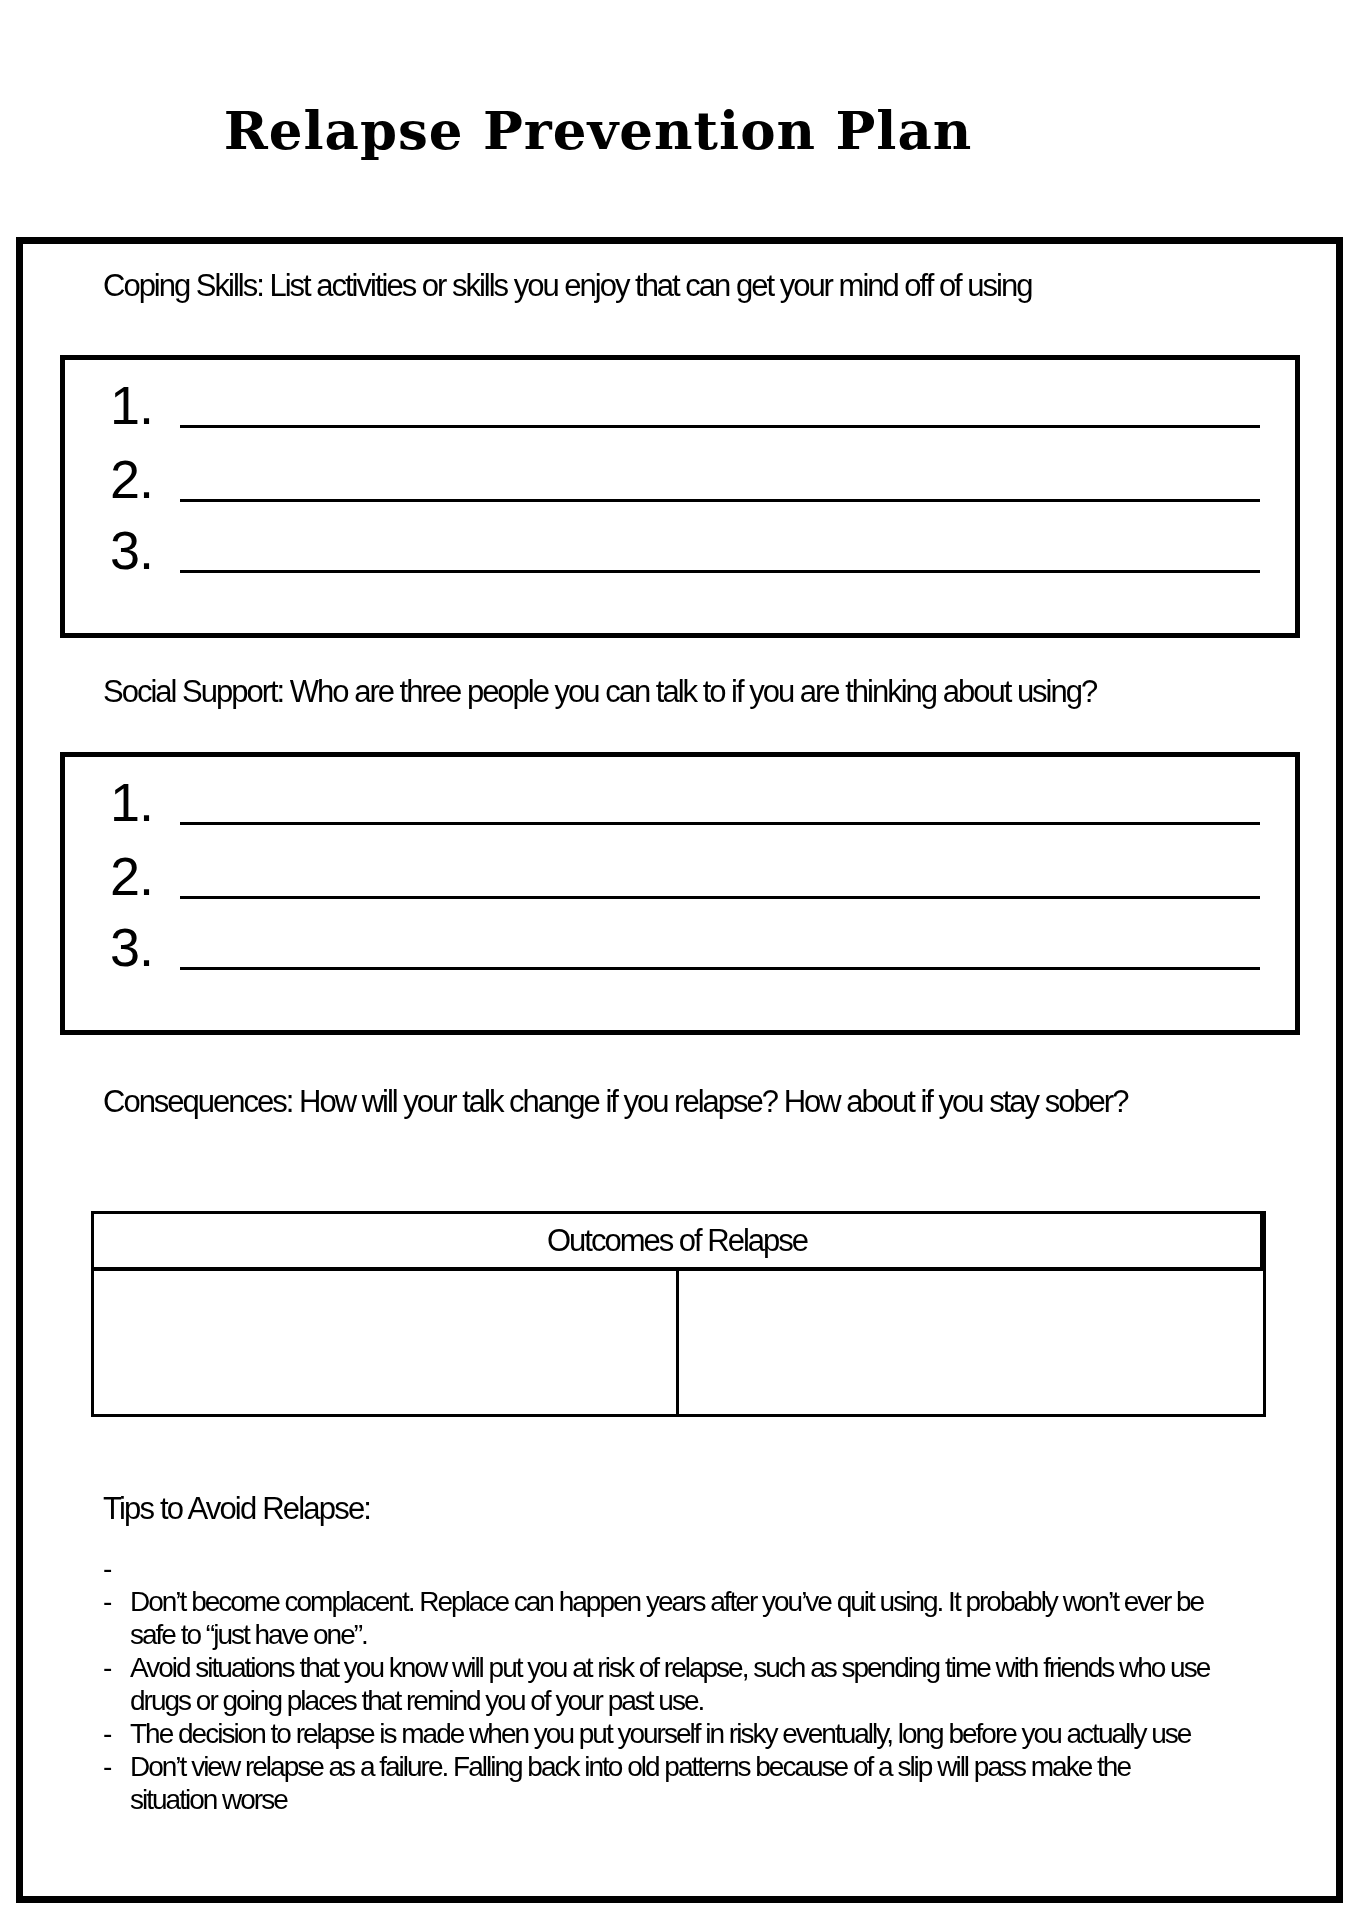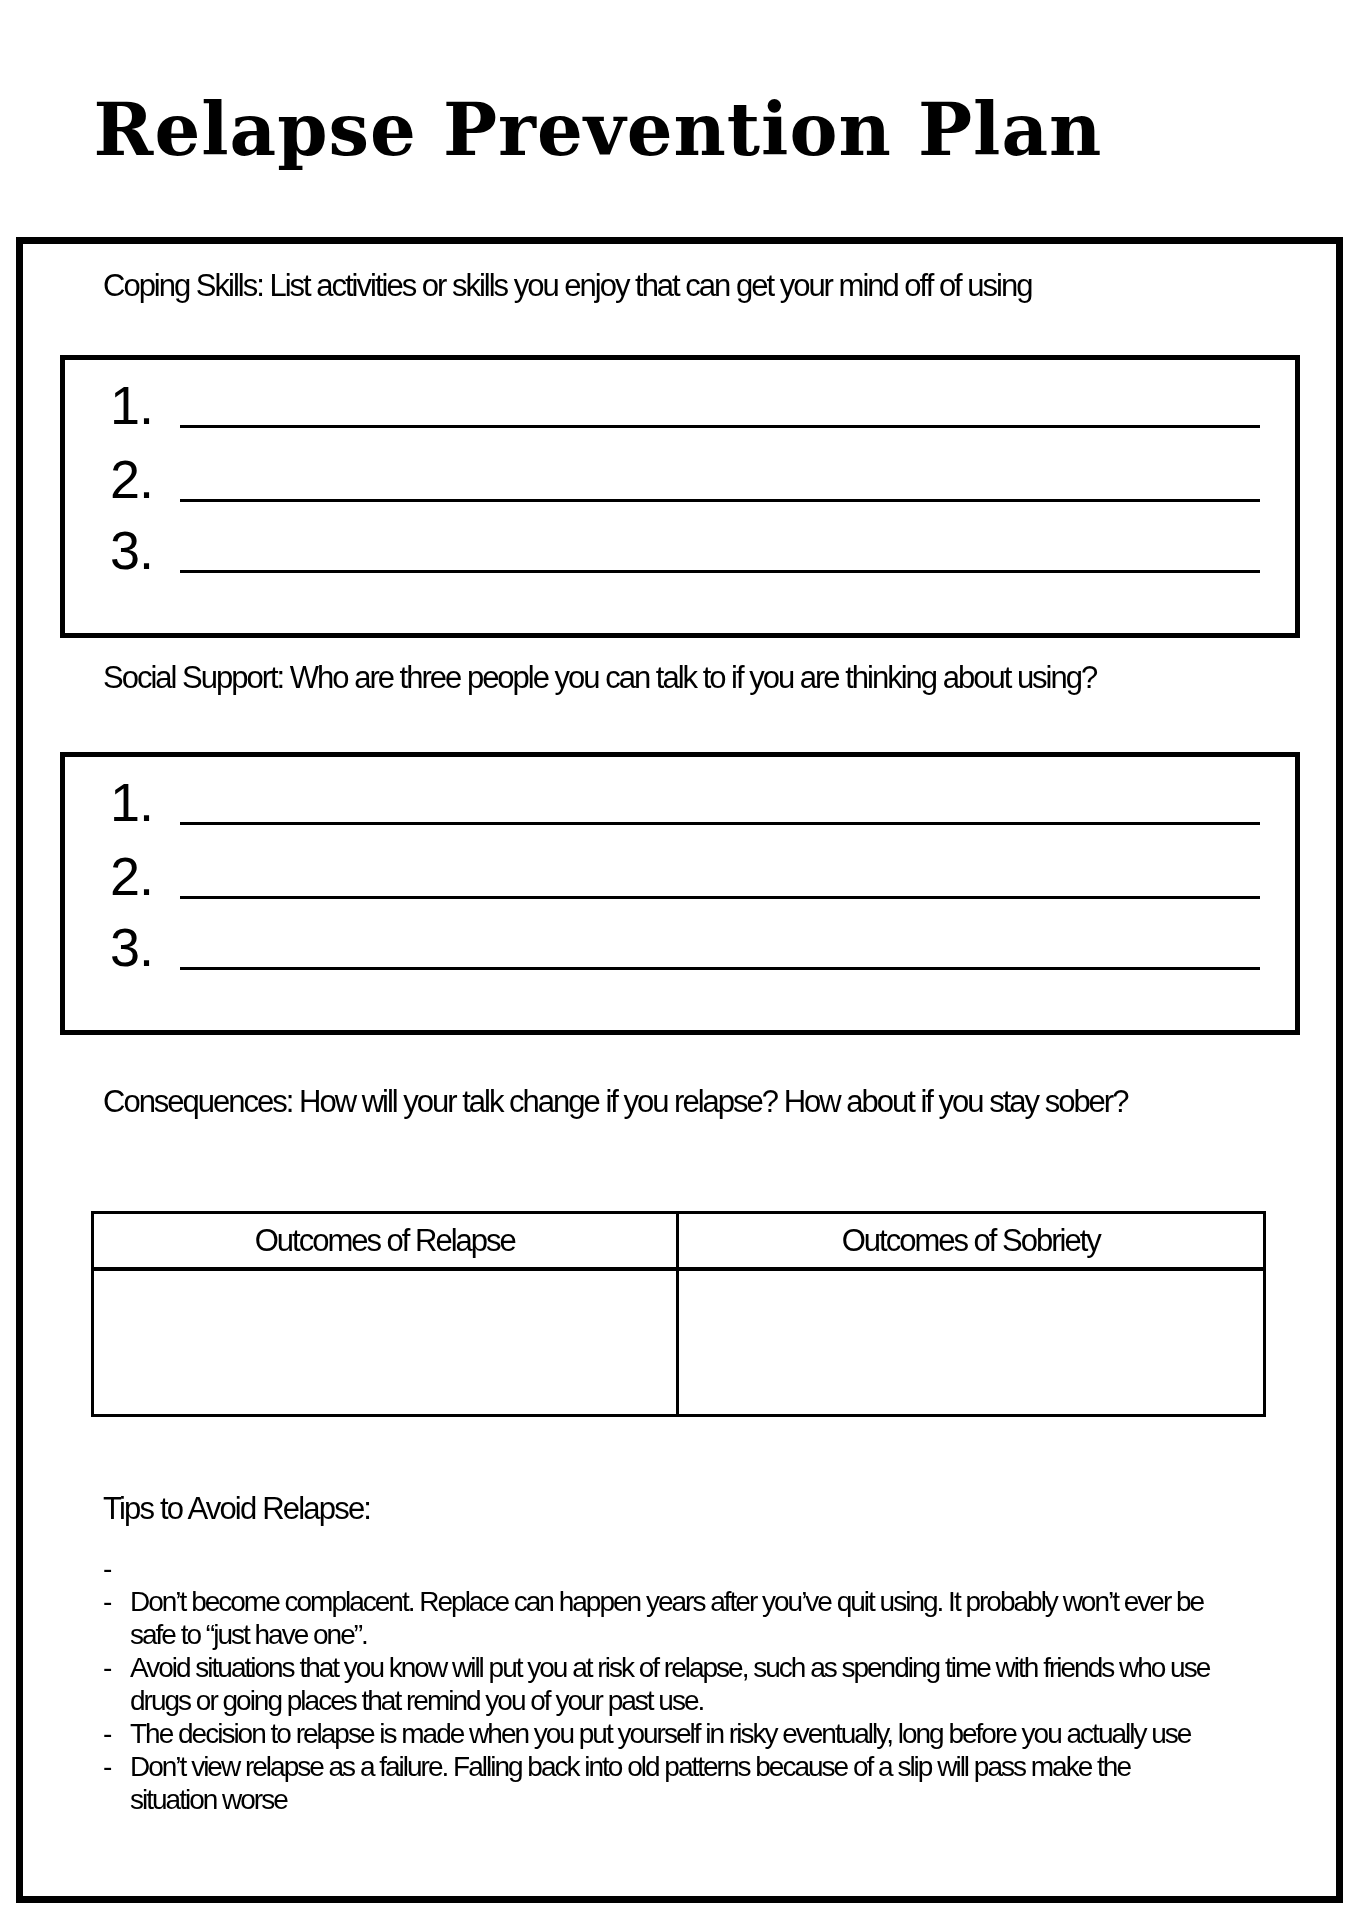--- a/index.html
+++ b/index.html
@@ -12,41 +12,41 @@
     overflow: hidden;
   }
   .abs { position: absolute; }
 
   
   .page-title {
     top: 82px; left: 0; width: 1196px;
     text-align: center;
     font-family: "DejaVu Serif", serif;
     font-weight: bold;
-    font-size: 72px;
+    font-size: 53px;
     line-height: 96px;
     letter-spacing: 1px;
   }
 
   
   .outer-box {
     left: 16px; top: 237px;
     width: 1327px; height: 1666px;
     border: 7px solid #000;
     box-sizing: border-box;
   }
 
   
   .section-label {
     font-size: 31px;
     letter-spacing: -2px;
     line-height: 39px;
   }
   .label-coping { left: 103px; top: 266px; white-space: nowrap; }
-  .label-social { left: 103px; top: 658px; width: 1090px; }
+  .label-social { left: 103px; top: 672px; width: 1090px; }
   .label-consequences { left: 103px; top: 1082px; width: 1090px; }
 
   
   .answer-box {
     left: 60px; width: 1240px; height: 283px;
     border: 5px solid #000;
     box-sizing: border-box;
   }
   .box-coping { top: 355px; }
   .box-social { top: 752px; }
@@ -153,21 +153,20 @@
   <div class="write-line line-2"></div>
   <div class="num-label num-3">3.</div>
   <div class="write-line line-3"></div>
 </div>
 
 <div class="abs section-label label-consequences">Consequences: How will your talk change if you relapse? How about if you stay sober?</div>
 
 <div class="abs outcomes-table">
   <div class="table-header-row">
     <div class="th-cell first">Outcomes of Relapse</div>
-    <div class="th-cell">Outcomes of Sobriety</div>
   </div>
   <div class="table-body-row">
     <div class="td-cell first"></div>
     <div class="td-cell"></div>
   </div>
 </div>
 
 <div class="abs tips-label">Tips to Avoid Relapse:</div>
 
 <div class="abs tips-list">

